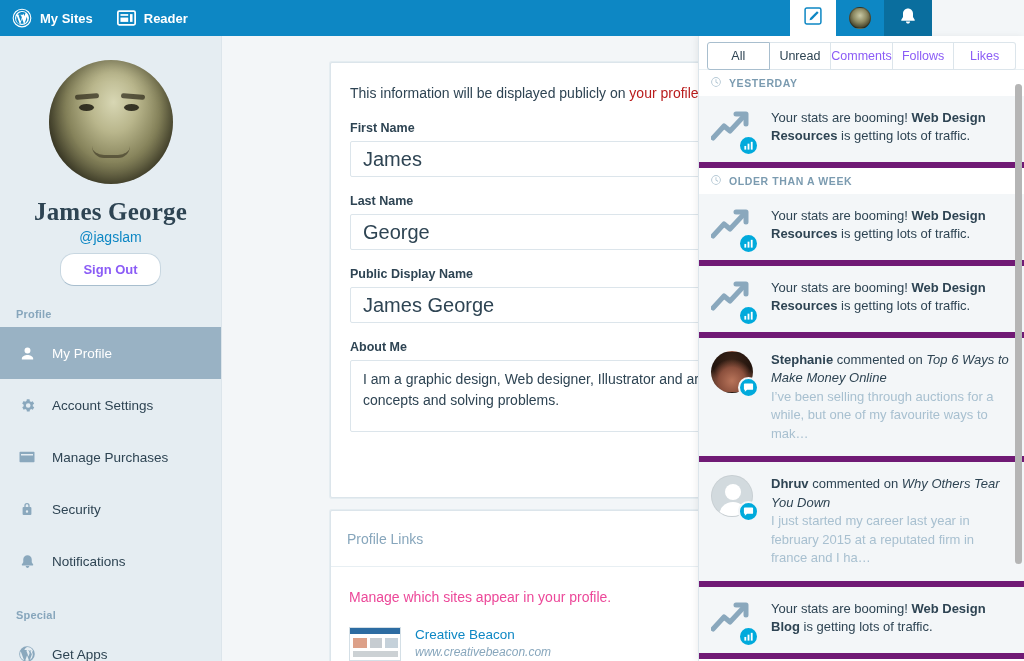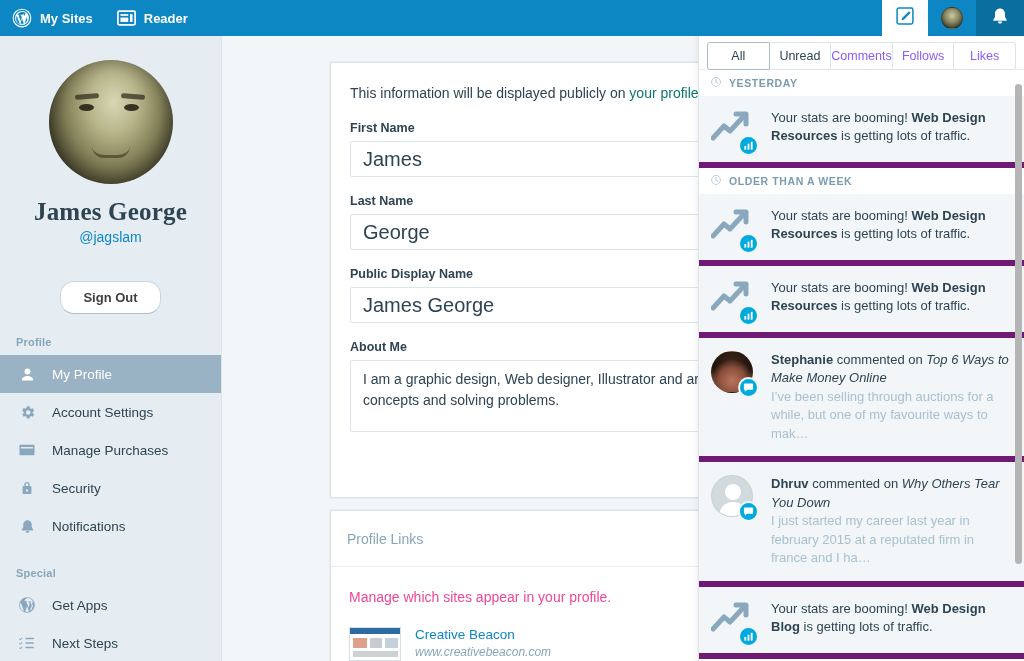--- a/index.html
+++ b/index.html
@@ -7,21 +7,21 @@
     width: 1024px; height: 661px;
     overflow: hidden;
     font-family: "Liberation Sans", sans-serif;
     background: #f3f6f8;
     color: #2e4453;
   }
 
   
   .masthead {
     position: absolute; top: 0; left: 0;
-    width: 1024px; height: 36px;
+    width: 932px; height: 36px;
     background: #0d87c4;
     display: flex; align-items: center;
     z-index: 50;
   }
   .mh-item {
     display: flex; align-items: center;
     height: 36px; padding: 0 12px;
     color: #fff; font-size: 13px; font-weight: bold;
     gap: 8px; cursor: pointer;
   }
@@ -88,36 +88,36 @@
   }
   .pc-name {
     font-family: "Liberation Serif", serif;
     font-size: 25px; font-weight: bold; color: #2e4453;
     margin-top: 14px; letter-spacing: .2px;
   }
   .pc-handle {
     font-size: 14px; color: #0d87c4; margin-top: 3px;
   }
   .pc-signout {
-    display: inline-block; margin-top: 36px;
+    display: inline-block; margin-top: 8px;
     padding: 8px 22px;
     background: #fff; border: 1px solid #c8d7e1; border-bottom-color: #a8bece;
     border-radius: 14px;
-    font-size: 13px; font-weight: bold; color: #404040;
+    font-size: 13px; font-weight: bold; color: #8b5cf6;
     cursor: pointer;
   }
 
   .nav-head {
     font-size: 11px; font-weight: bold; color: #87a6bc;
     padding: 22px 0 7px 16px;
     letter-spacing: .2px;
   }
   .nav-item {
     display: flex; align-items: center; gap: 14px;
-    height: 38px; padding-left: 16px;
+    height: 52px; padding-left: 16px;
     font-size: 13.5px; color: #2e4453;
     cursor: pointer;
   }
   .nav-item.sel { background: #99b2c4; color: #fff; }
   .nav-item .ni-icon { width: 22px; display: flex; align-items: center; justify-content: center; }
   .nav-item .ni-icon svg { fill: #8aa8bd; }
   .nav-item.sel .ni-icon svg { fill: #fff; }
 
   
   .main {
@@ -133,21 +133,21 @@
     border-radius: 2px;
     box-shadow: 0 0 0 1px rgba(200,215,225,.3);
   }
   .card-settings { top: 26px; height: 436px; padding: 20px 19px 0; }
   .card-links { top: 474px; height: 200px; }
 
   .intro {
     font-size: 14px; color: #2e4453; line-height: 1.5;
     white-space: nowrap;
   }
-  .intro a { color: #0f766e; text-decoration: none; }
+  .intro a { color: #b91c1c; text-decoration: none; }
 
   .fgroup { margin-top: 17px; }
   .flabel {
     font-size: 12.5px; font-weight: bold; color: #2e4453;
     display: block; margin-bottom: 6px;
   }
   .finput {
     width: 407px; height: 36px;
     border: 1px solid #dce5eb;
     border-radius: 2px;

